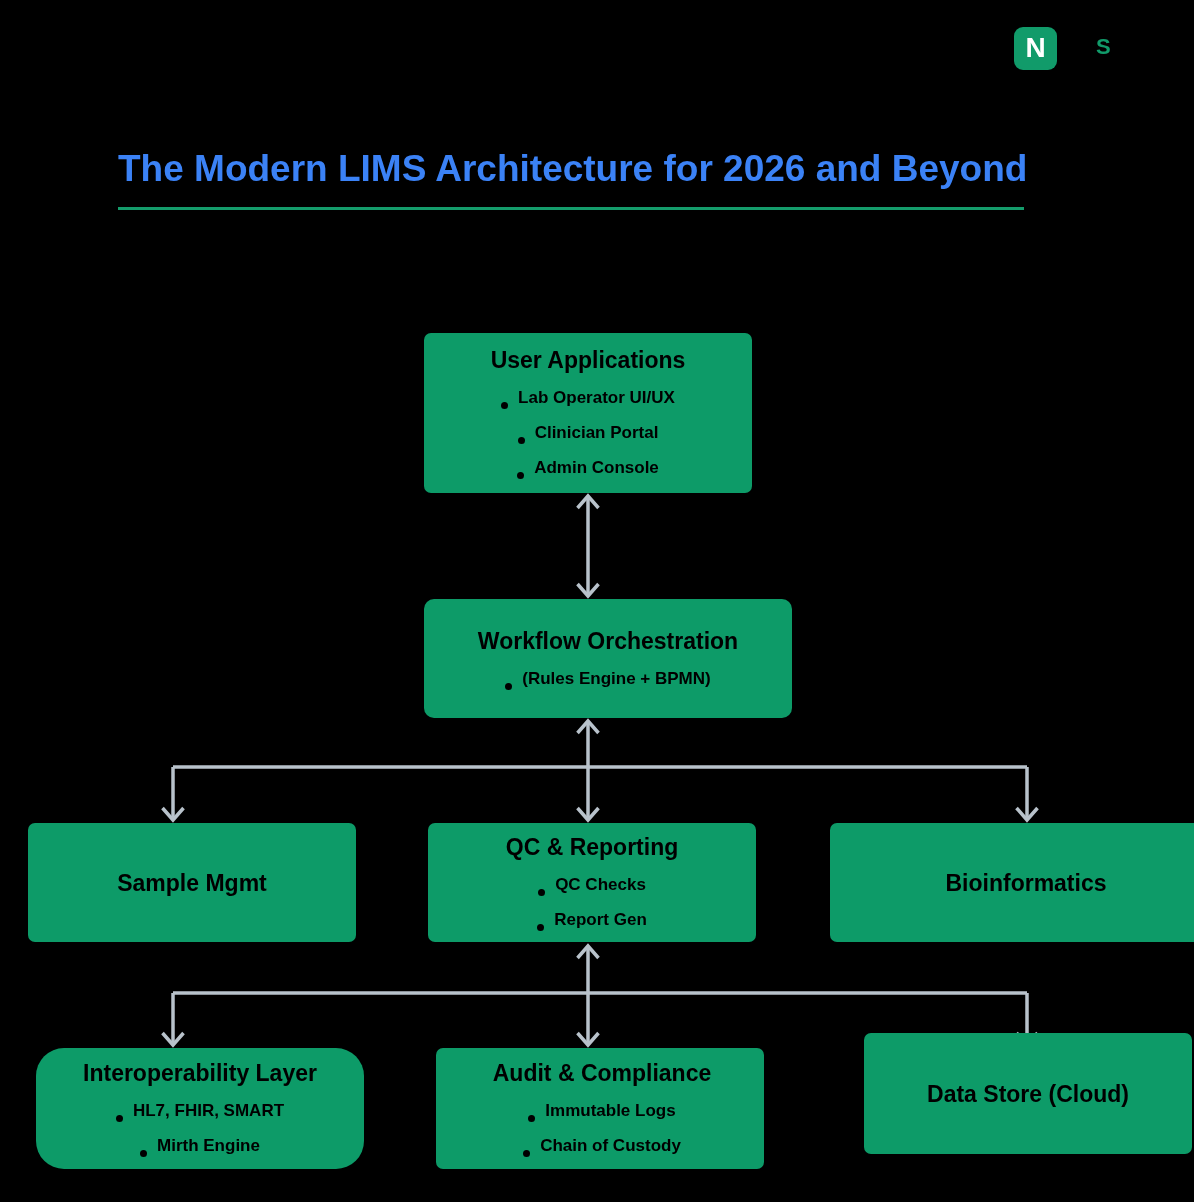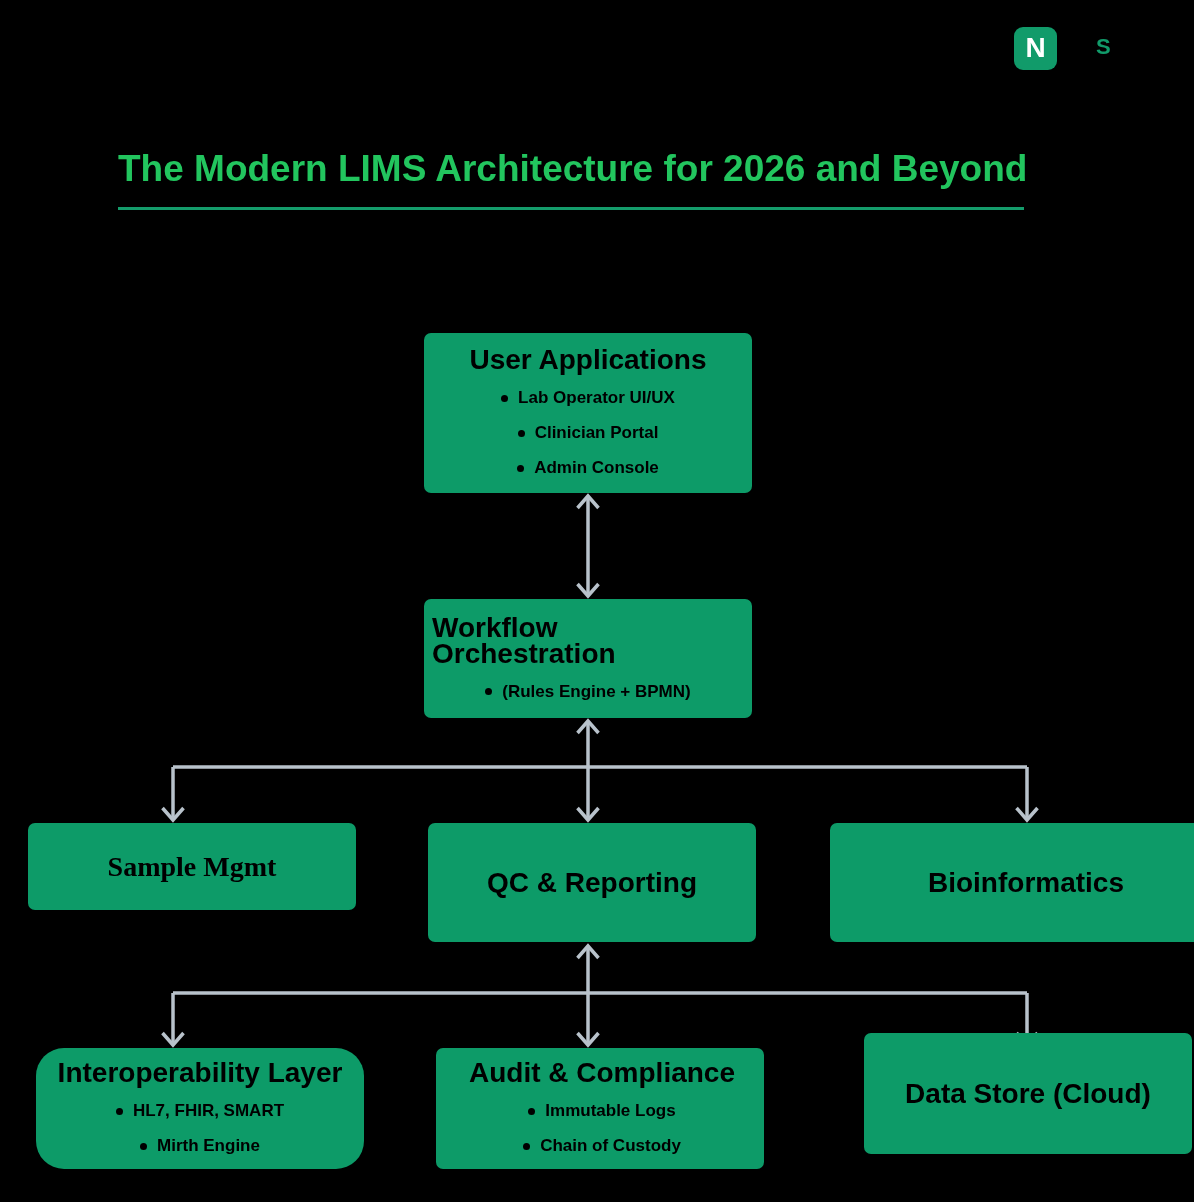--- a/index.html
+++ b/index.html
@@ -17,47 +17,47 @@
     color:#fff;font-weight:700;font-size:28px;line-height:1;
     transform:translateY(-1px);
   }
   .side-letter{
     position:absolute;left:1096px;top:36px;
     color:#119b6a;font-weight:700;font-size:22px;line-height:1;
   }
   
   .title{
     position:absolute;left:118px;top:148px;width:960px;
-    color:#22c55e;font-size:37px;font-weight:700;letter-spacing:0px;
+    color:#3b82f6;font-size:37px;font-weight:700;letter-spacing:0px;
     white-space:nowrap;
   }
   .title-rule{
     position:absolute;left:118px;top:207px;width:906px;height:3px;
     background:#149c6b;
   }
   
   .node{
     position:absolute;background:#0d9b68;border-radius:7px;color:#000;
     display:flex;flex-direction:column;align-items:center;justify-content:center;
     box-sizing:border-box;padding:4px 8px;
   }
-  .node-title{font-size:28px;font-weight:700;line-height:26px;text-align:left;}
+  .node-title{font-size:23px;font-weight:700;line-height:26px;text-align:right;}
   .node-items{
     list-style:none;margin:14px 0 0;padding:0;
     display:flex;flex-direction:column;align-items:center;gap:13px;
   }
   .node-items li{
-    display:flex;align-items:center;gap:10px;
+    display:flex;align-items:flex-end;gap:10px;
     font-size:17px;font-weight:700;line-height:22px;white-space:nowrap;
   }
   .dot{width:7px;height:7px;border-radius:50%;background:#000;flex:0 0 auto;}
   
   .n-user   {left:424px;top:333px;width:328px;height:160px;}
-  .n-wf     {left:424px;top:599px;width:328px;height:119px;}
-  .n-sample {left:28px; top:823px;width:328px;height:87px;font-family:Liberation Serif, serif;}
+  .n-wf     {left:424px;top:599px;width:368px;height:119px;border-radius:10px;}
+  .n-sample {left:28px; top:823px;width:328px;height:119px;}
   .n-qc     {left:428px;top:823px;width:328px;height:119px;}
   .n-bio    {left:830px;top:823px;width:392px;height:119px;}
   .n-interop{left:36px; top:1048px;width:328px;height:121px;border-radius:28px;}
   .n-audit  {left:436px;top:1048px;width:328px;height:121px;padding-left:12px;}
   .n-data   {left:840px;top:1033px;width:328px;height:121px;margin-left:24px;}
   
   .wires{position:absolute;left:0;top:0;width:1194px;height:1202px;pointer-events:none;}
   .wires path{stroke:#b8c2cb;stroke-width:3.5;fill:none;stroke-linejoin:miter;}
 </style>
 </head>
@@ -129,20 +129,30 @@
       </li>
   </ul>
 </div>
 
 <div class="node n-sample">
   <div class="node-title">Sample Mgmt</div>
 </div>
 
 <div class="node n-qc">
   <div class="node-title">QC &amp; Reporting</div>
+  <ul class="node-items">
+    <li>
+        <span class="dot"></span>
+        <span>QC Checks</span>
+      </li>
+    <li>
+        <span class="dot"></span>
+        <span>Report Gen</span>
+      </li>
+  </ul>
 </div>
 
 <div class="node n-bio">
   <div class="node-title">Bioinformatics</div>
 </div>
 
 <div class="node n-interop">
   <div class="node-title">Interoperability Layer</div>
   <ul class="node-items">
     <li>

